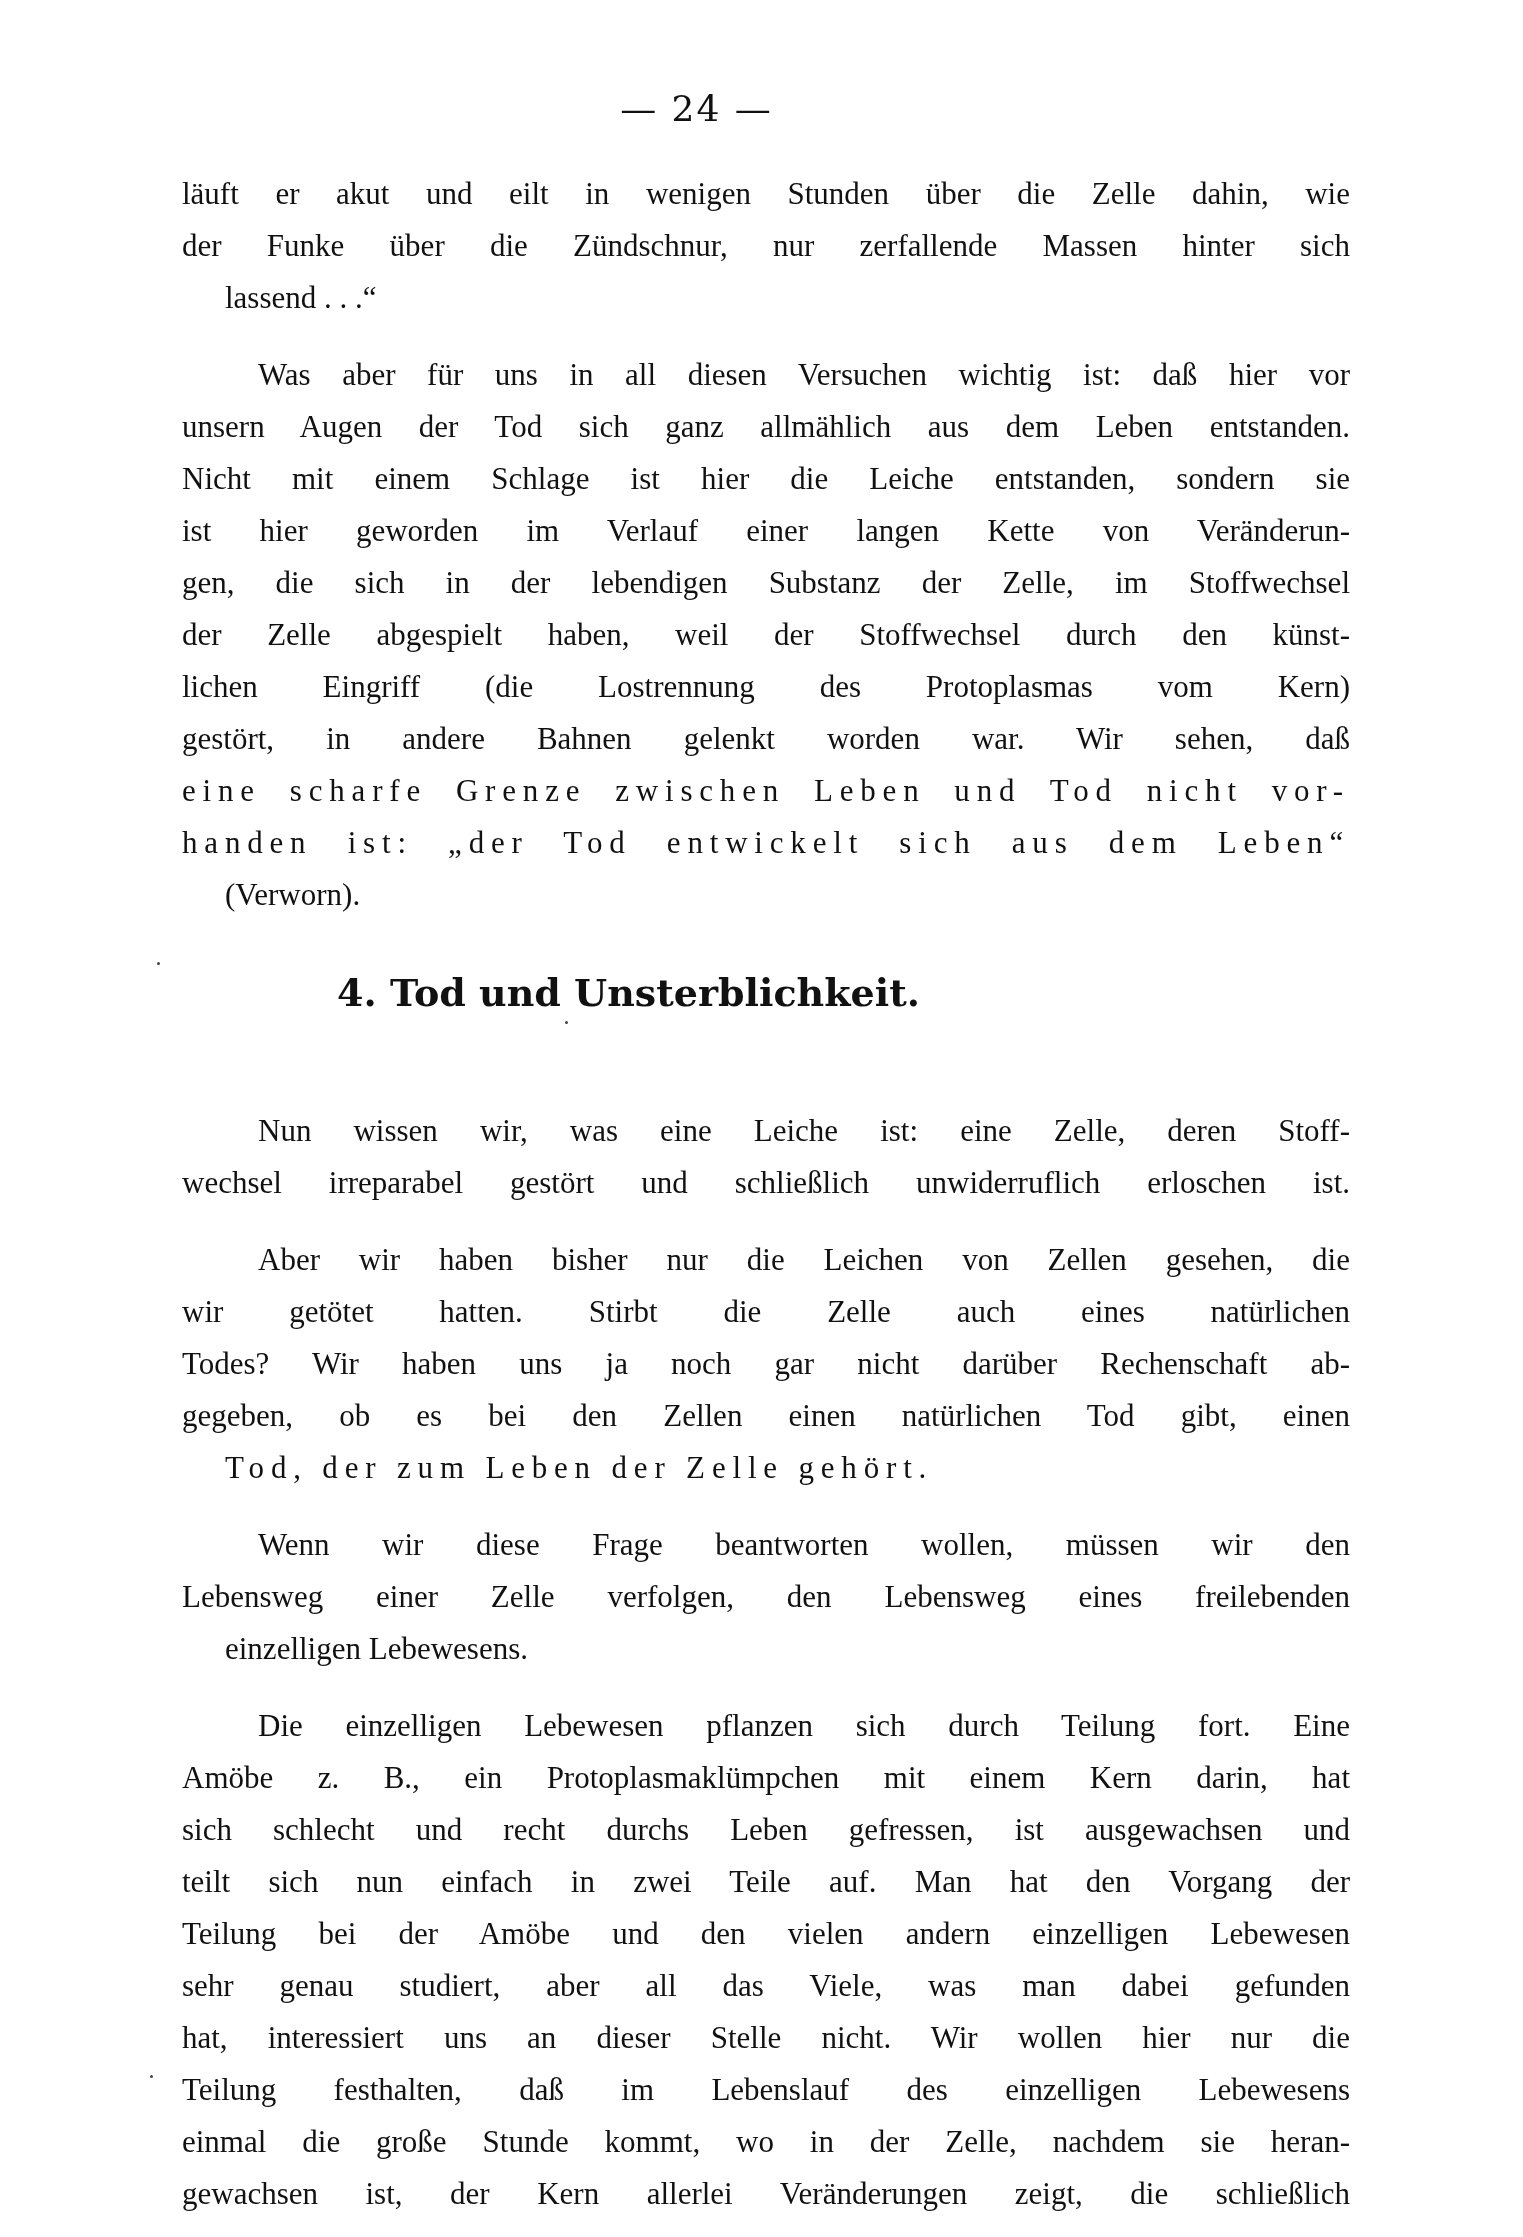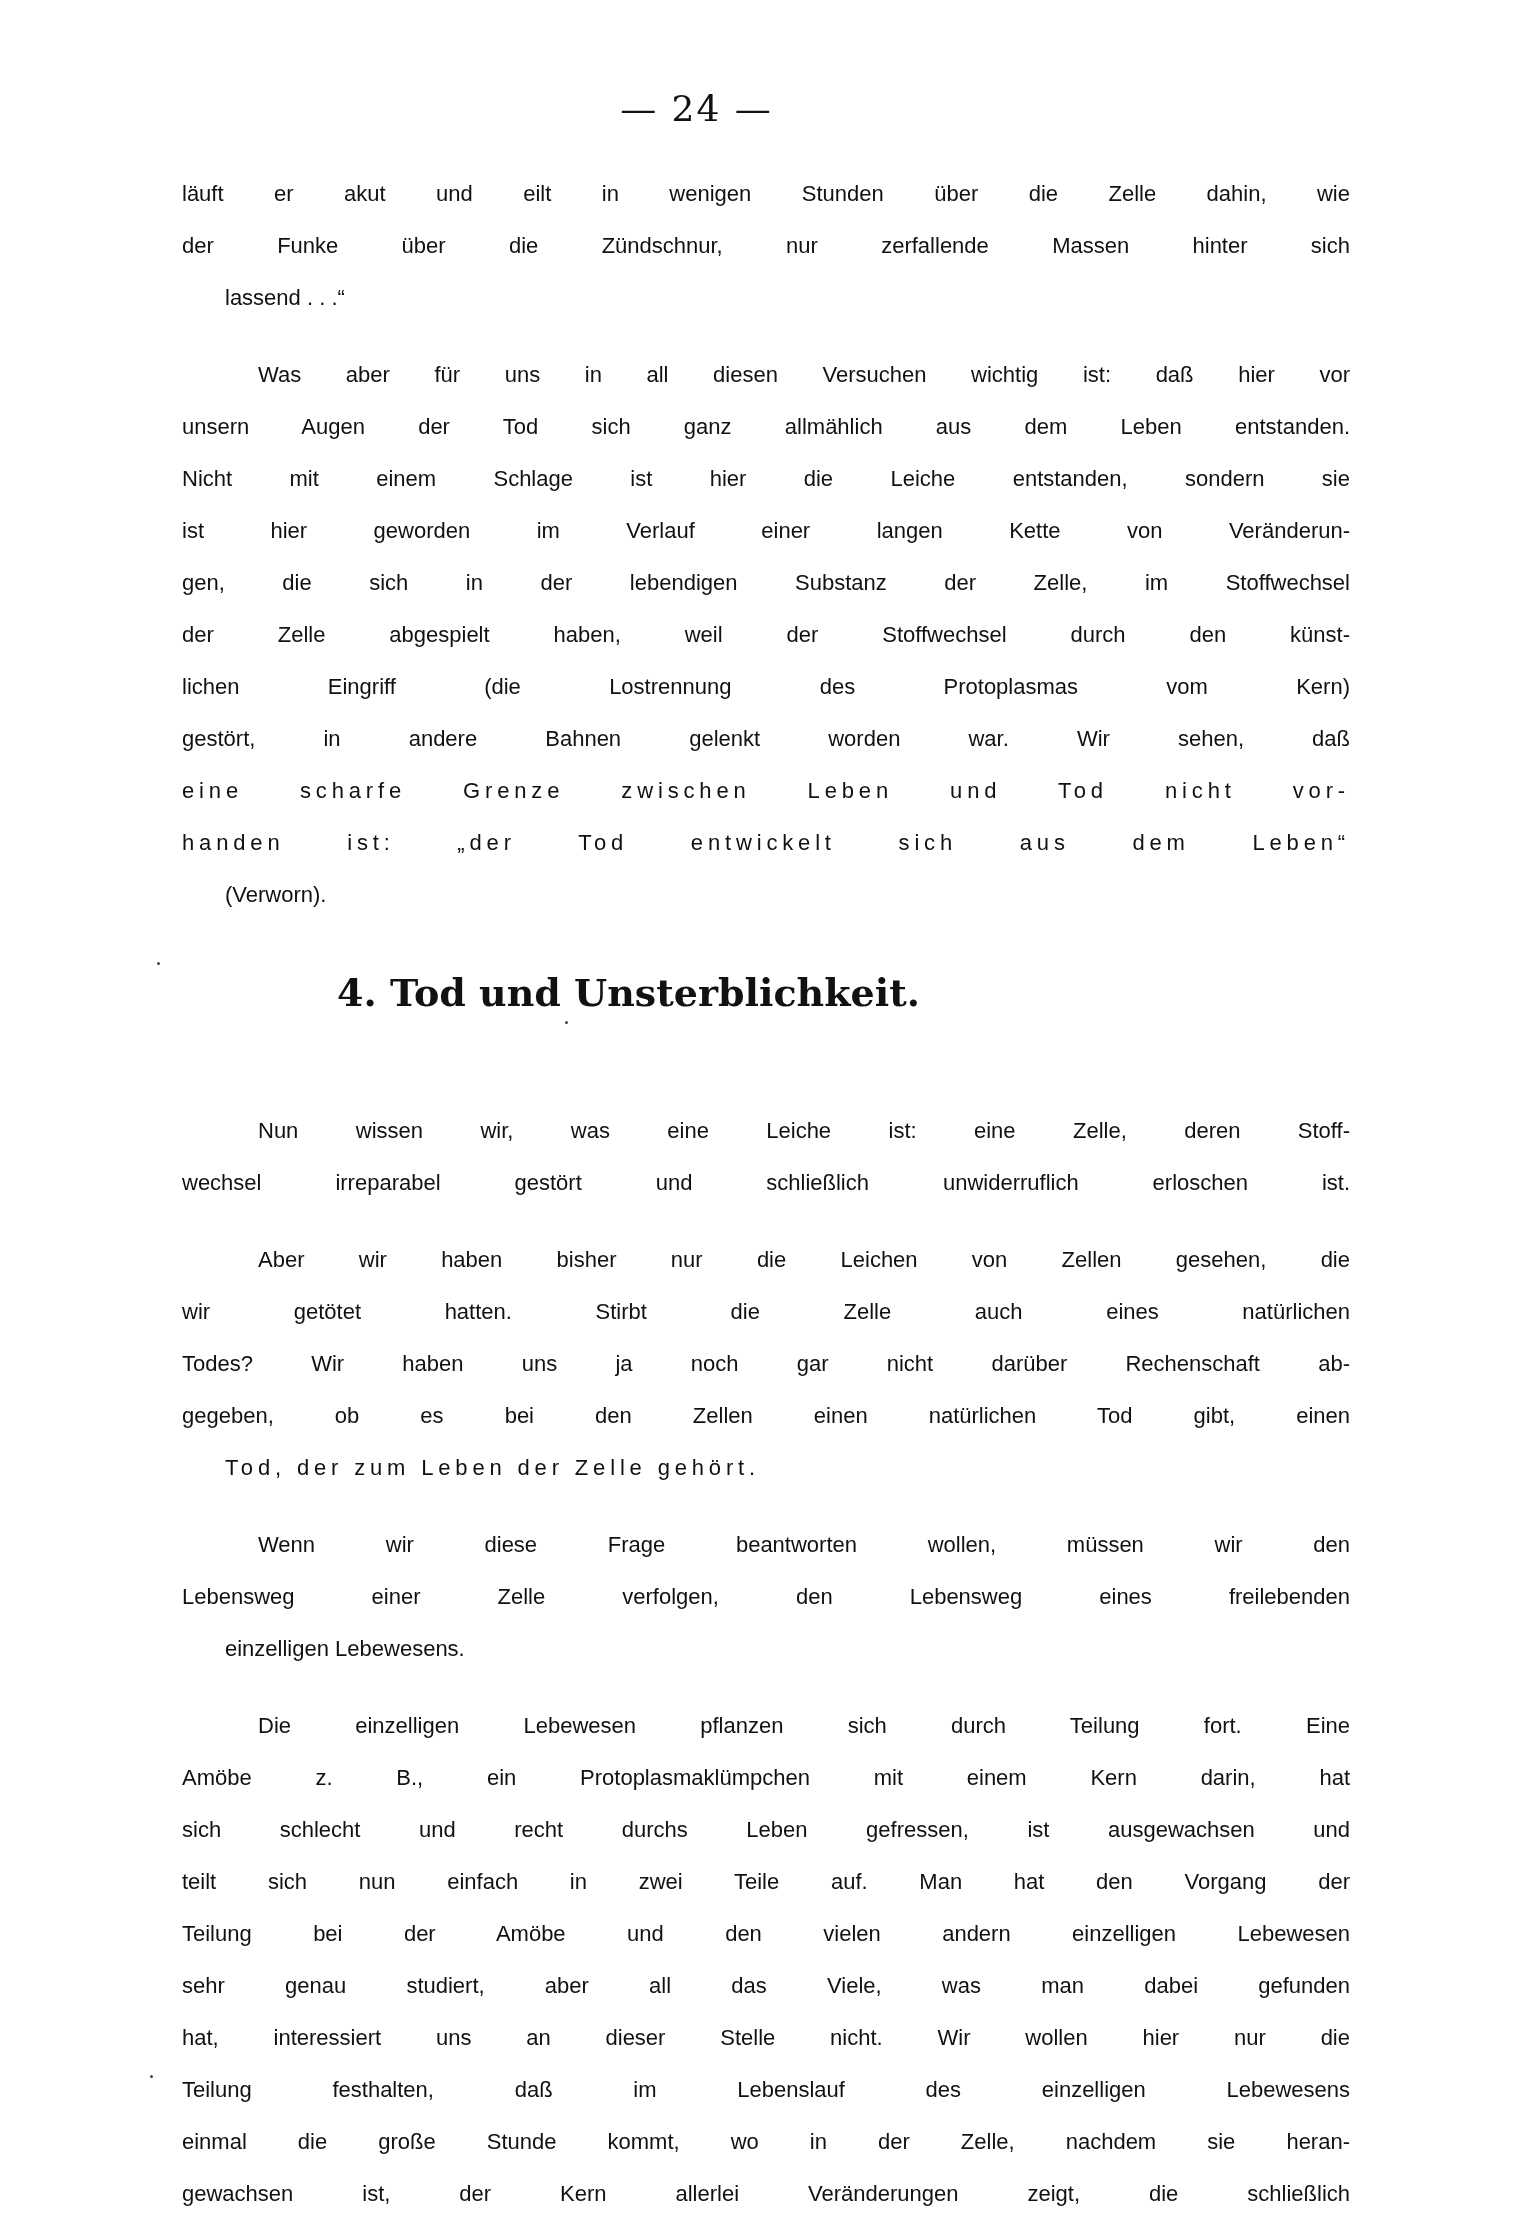--- a/index.html
+++ b/index.html
@@ -1,23 +1,23 @@
 <!DOCTYPE html>
 <html><head>
   <meta charset="utf-8">
   <style>
     html, body { margin: 0; padding: 0; background: #ffffff; }
     body { width: 1523px; height: 2237px; position: relative; overflow: hidden;
            font-family: "DejaVu Serif", "Liberation Serif", serif; color: #111111; }
     .page-number { position: absolute; top: 88px; left: 0; width: 1393px; text-align: center;
                    font-size: 36px; letter-spacing: 2px; }
     .block { position: absolute; left: 182px; width: 1168px; }
-    .line { display: block; height: 52px; line-height: 52px; font-size: 22px;
+    .line { display: block; height: 52px; line-height: 52px; font-size: 31px;
             text-align: justify; text-align-last: justify; white-space: nowrap; overflow: visible;
-            font-family: Liberation Sans, sans-serif; }
+            font-family: Liberation Serif, serif; }
     .line.last { text-align-last: left; margin-left: 43px; }
     .line.indent { padding-left: 76px; margin-top: 25px; }
     .spaced { letter-spacing: 0.22em; }
     .heading { position: absolute; top: 970px; left: 0; width: 1257px; text-align: center;
                font-size: 38px; font-weight: bold; font-family: "DejaVu Serif", serif; }
     .speck { position: absolute; width: 3px; height: 3px; background: #444; border-radius: 50%; }
   </style>
 </head>
 <body>
 

